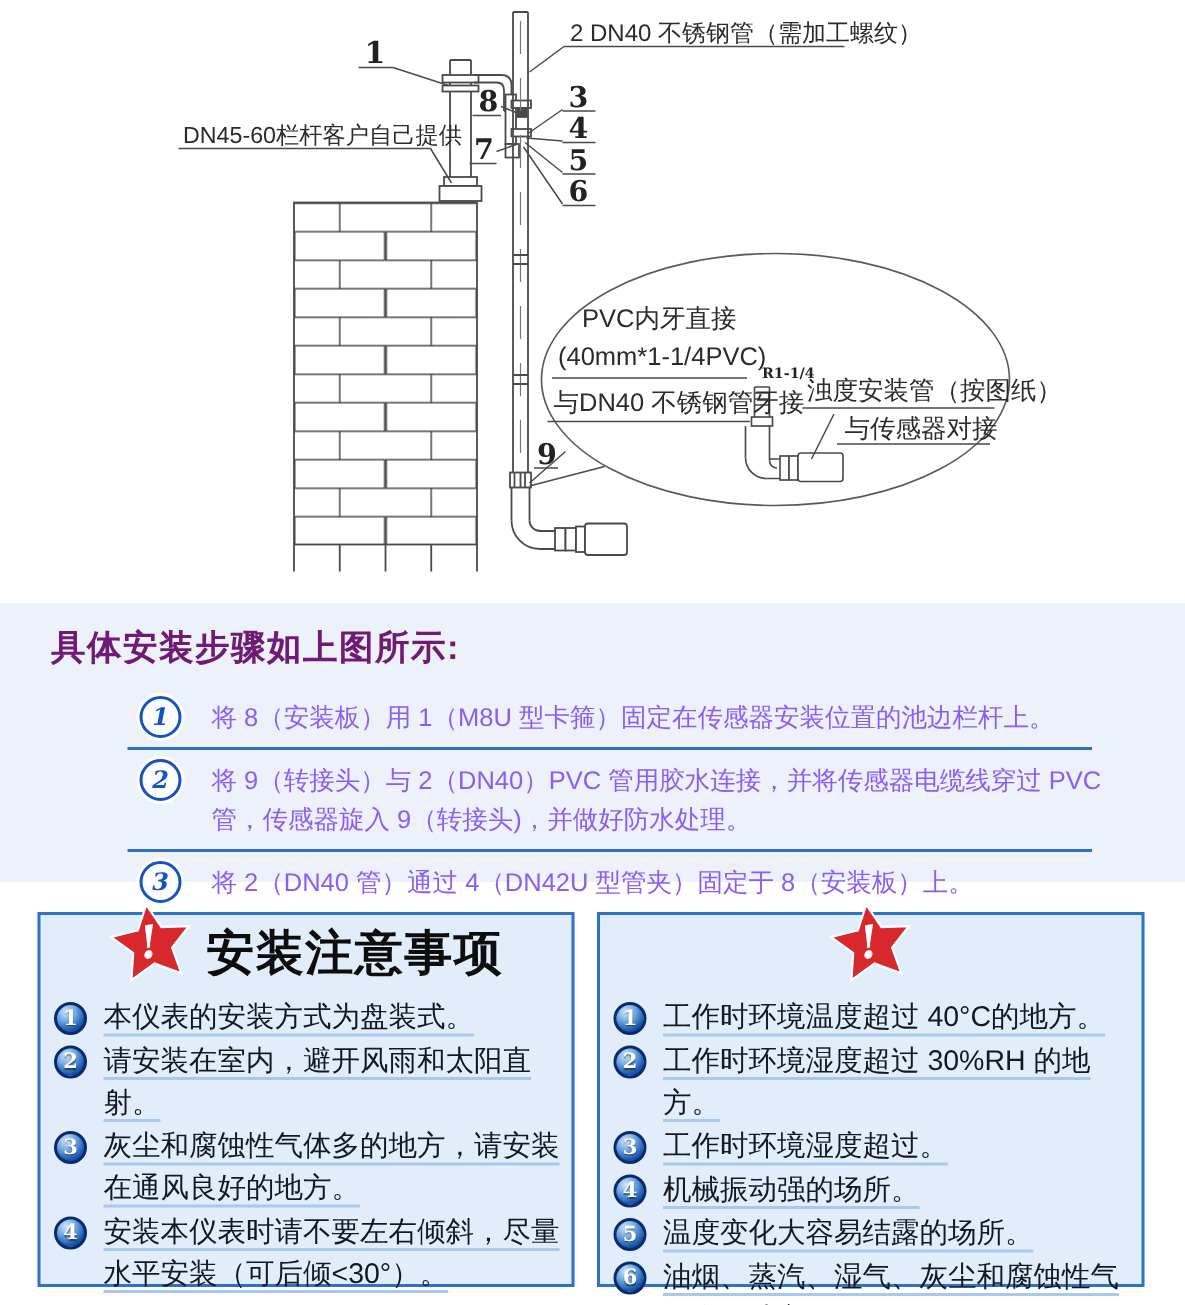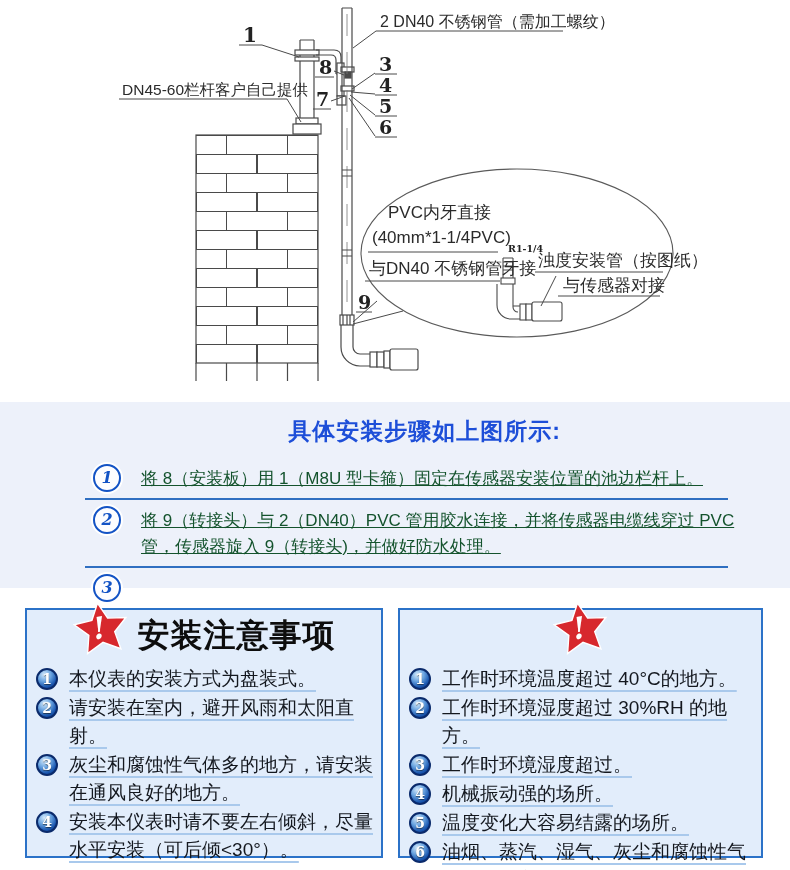--- a/index.html
+++ b/index.html
@@ -12,31 +12,31 @@
   .diagram{position:absolute;left:0;top:0;width:790px;height:402px;background:#fff;}
   .diagram svg{display:block;}
   .cad-text{font-family:"Liberation Sans","DejaVu Sans",sans-serif;fill:#2b2b2b;}
   .cad-num{font-family:"DejaVu Serif","Liberation Serif",serif;font-weight:bold;fill:#222;}
   
   .steps-panel{
     position:absolute;left:0;top:402px;width:790px;height:186px;
     background:#edf1fa;box-sizing:border-box;padding-top:12px;
   }
   .steps-heading{
-    margin:2px 0 0 59px;font-size:23px;font-weight:bold;color:#1d4ed8;letter-spacing:1px;text-align:center;
+    margin:2px 0 0 34px;font-size:23px;font-weight:bold;color:#701a75;letter-spacing:1px;
   }
   .steps-list{margin:14px 0 0 93px;}
   .step-row{display:flex;align-items:flex-start;gap:20px;padding:3px 0;}
   .step-circle{
     flex:0 0 auto;width:24px;height:24px;border:2.5px solid #1353c5;border-radius:50%;
     background:#fdfdff;color:#1353c5;font-family:"DejaVu Serif","Liberation Serif",serif;
     font-weight:bold;font-style:italic;font-size:16px;line-height:24px;text-align:center;
     box-sizing:content-box;box-shadow:0 0 0 2px #fff;
   }
-  .step-text{width:600px;margin:2px 0 0 0;font-size:17px;line-height:26px;color:#14532d;text-decoration:underline;}
+  .step-text{width:600px;margin:2px 0 0 0;font-size:17px;line-height:26px;color:#8b5cf6;}
   .step-divider{border:none;border-top:2px solid #2f6fc1;margin:3px 0 3px -8px;width:643px;height:0;}
   
   .boxes{
     position:absolute;left:0;top:608px;width:790px;box-sizing:border-box;
     padding:0 27px 0 25px;display:flex;justify-content:space-between;
   }
   .notice-box{
     position:relative;height:250px;background:#e2edfb;border:2px solid #2b72c8;
     box-sizing:border-box;overflow:visible;
   }
@@ -170,20 +170,21 @@
       <p class="step-text">将 8（安装板）用 1（M8U 型卡箍）固定在传感器安装位置的池边栏杆上。</p>
     </div>
     <hr class="step-divider">
     <div class="step-row">
       <span class="step-circle">2</span>
       <p class="step-text">将 9（转接头）与 2（DN40）PVC 管用胶水连接，并将传感器电缆线穿过 PVC 管，传感器旋入 9（转接头)，并做好防水处理。</p>
     </div>
     <hr class="step-divider">
     <div class="step-row">
       <span class="step-circle">3</span>
+      <p class="step-text">将 2（DN40 管）通过 4（DN42U 型管夹）固定于 8（安装板）上。</p>
     </div>
   </div>
 </div>
 
 <div class="boxes">
 
   <div class="notice-box left">
     <div class="box-header">
       <svg class="star-icon" viewBox="0 0 60 60">
         <polygon points="30,3 38.5,20.5 58,22.5 44,36 48,55 30,45.5 12,55 16,36 2,22.5 21.5,20.5" fill="#d7282d" stroke="#ffffff" stroke-width="1.5" transform="rotate(-8 30 30)"></polygon>

